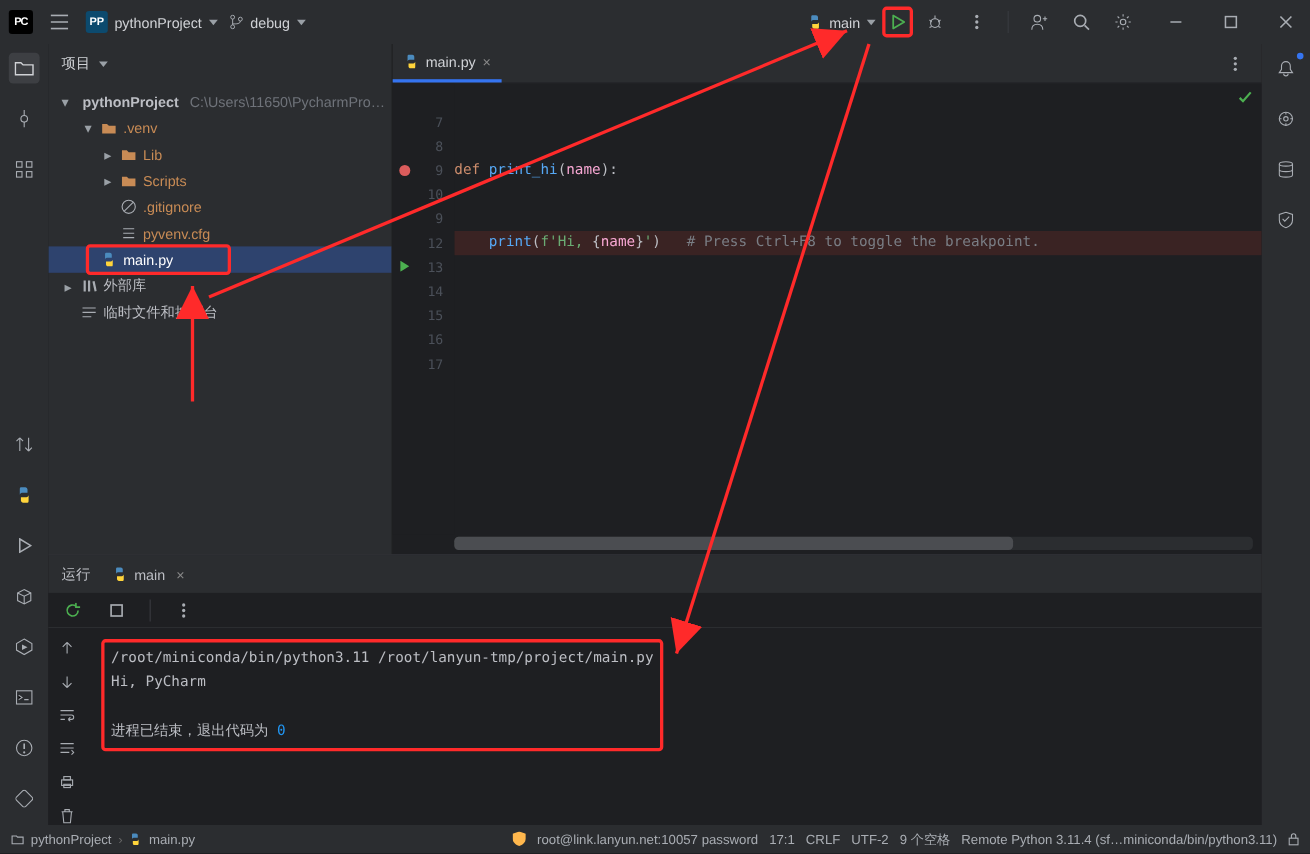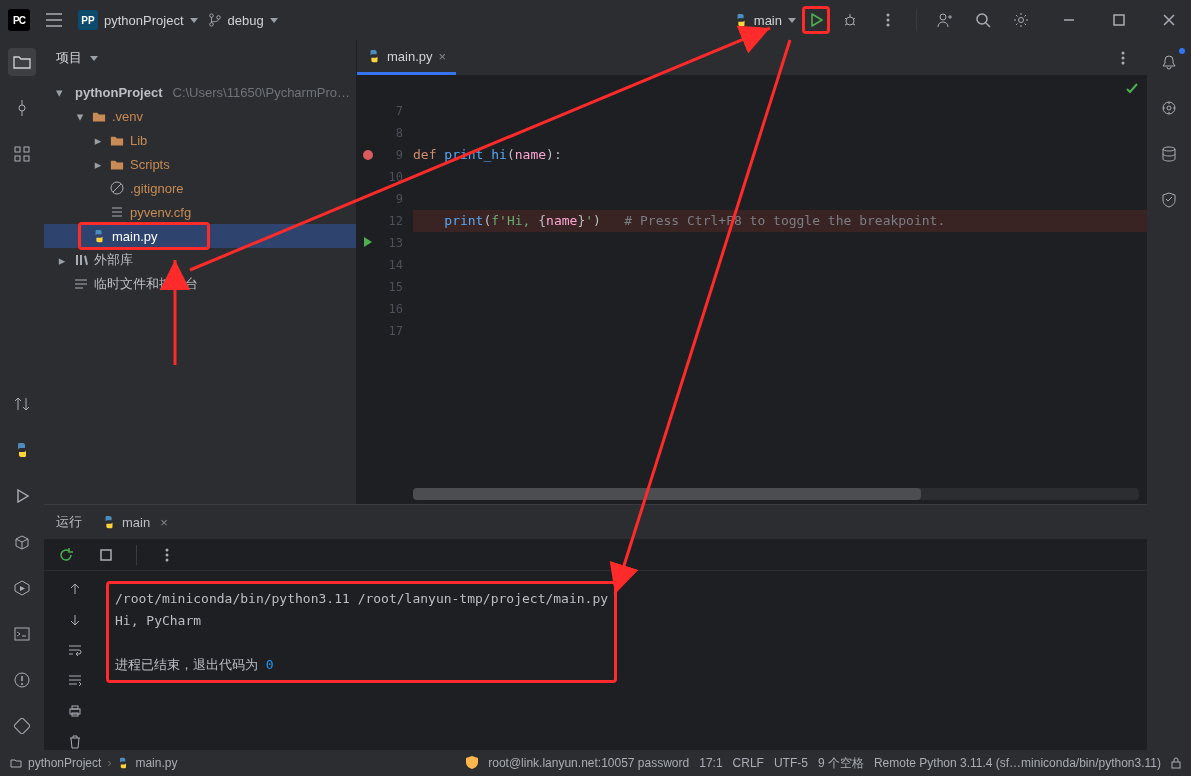--- a/index.html
+++ b/index.html
@@ -73,21 +73,21 @@
   .bp-line { background:#3a2323; }
   .check-icon { position:absolute; top:6px; right:8px; color:#4caf50; }
   .hscroll { height:12px; background:#2b2d30; margin:2px 8px 4px 56px; border-radius:4px; position:relative; }
   .hscroll .thumb { position:absolute; left:0; top:0; height:100%; width:70%; background:#4b4d51; border-radius:4px; }
 
   
   .run-panel { height:246px; background:#1e1f22; border-top:1px solid #393b40; display:flex; flex-direction:column; }
   .run-header { height:34px; background:#2b2d30; display:flex; align-items:center; padding:0 12px; gap:12px; font-size:13px; }
   .run-tab { display:flex; align-items:center; gap:6px; padding:0 8px; height:28px; border-radius:4px 4px 0 0; }
   .run-toolbar { height:32px; display:flex; align-items:center; padding:0 8px; gap:12px; color:#9aa0a6; border-bottom:1px solid #2b2d30; }
-  .run-body { flex:1; display:flex; min-height:0;padding-left:14px; }
+  .run-body { flex:1; display:flex; min-height:0; }
   .run-side { width:34px; display:flex; flex-direction:column; align-items:center; gap:14px; padding-top:10px; color:#9aa0a6; }
   .run-out { flex:1; position:relative; font-family:Consolas,monospace; font-size:13px; line-height:22px; padding:10px 14px; color:#bcbec4; }
   .run-out .hl-out { border:3px solid #ff2a2a; border-radius:4px; padding:4px 6px; display:inline-block; }
   .run-out .cmd { color:#bcbec4; }
   .run-out .exit { color:#bcbec4; }
   .exit-code { color:#2196f3; text-decoration: none; }
 
   
   .arrows { position:absolute; inset:0; pointer-events:none; z-index:50; }
 
@@ -562,21 +562,21 @@
   </div>
   <div class="spacer"></div>
   <span class="shield">
       <svg width="12" height="14" viewBox="0 0 12 14">
         <path d="M6 0l6 2v4c0 4-3 6-6 7C3 12 0 10 0 6V2z" fill="#ffb74d"></path>
       </svg>
     </span>
   <span>root@link.lanyun.net:10057 password</span>
   <span>17:1</span>
   <span>CRLF</span>
-  <span>UTF-5</span>
+  <span>UTF-2</span>
   <span>9 个空格</span>
   <span>Remote Python 3.11.4 (sf…miniconda/bin/python3.11)</span>
   <span class="lock">
       <svg width="10" height="12" viewBox="0 0 10 12">
         <rect x="1" y="5" width="8" height="6" fill="none" stroke="#a9adb3"></rect>
         <path d="M3 5V3a2 2 0 014 0v2" fill="none" stroke="#a9adb3"></path>
       </svg>
     </span>
 </div>
 

